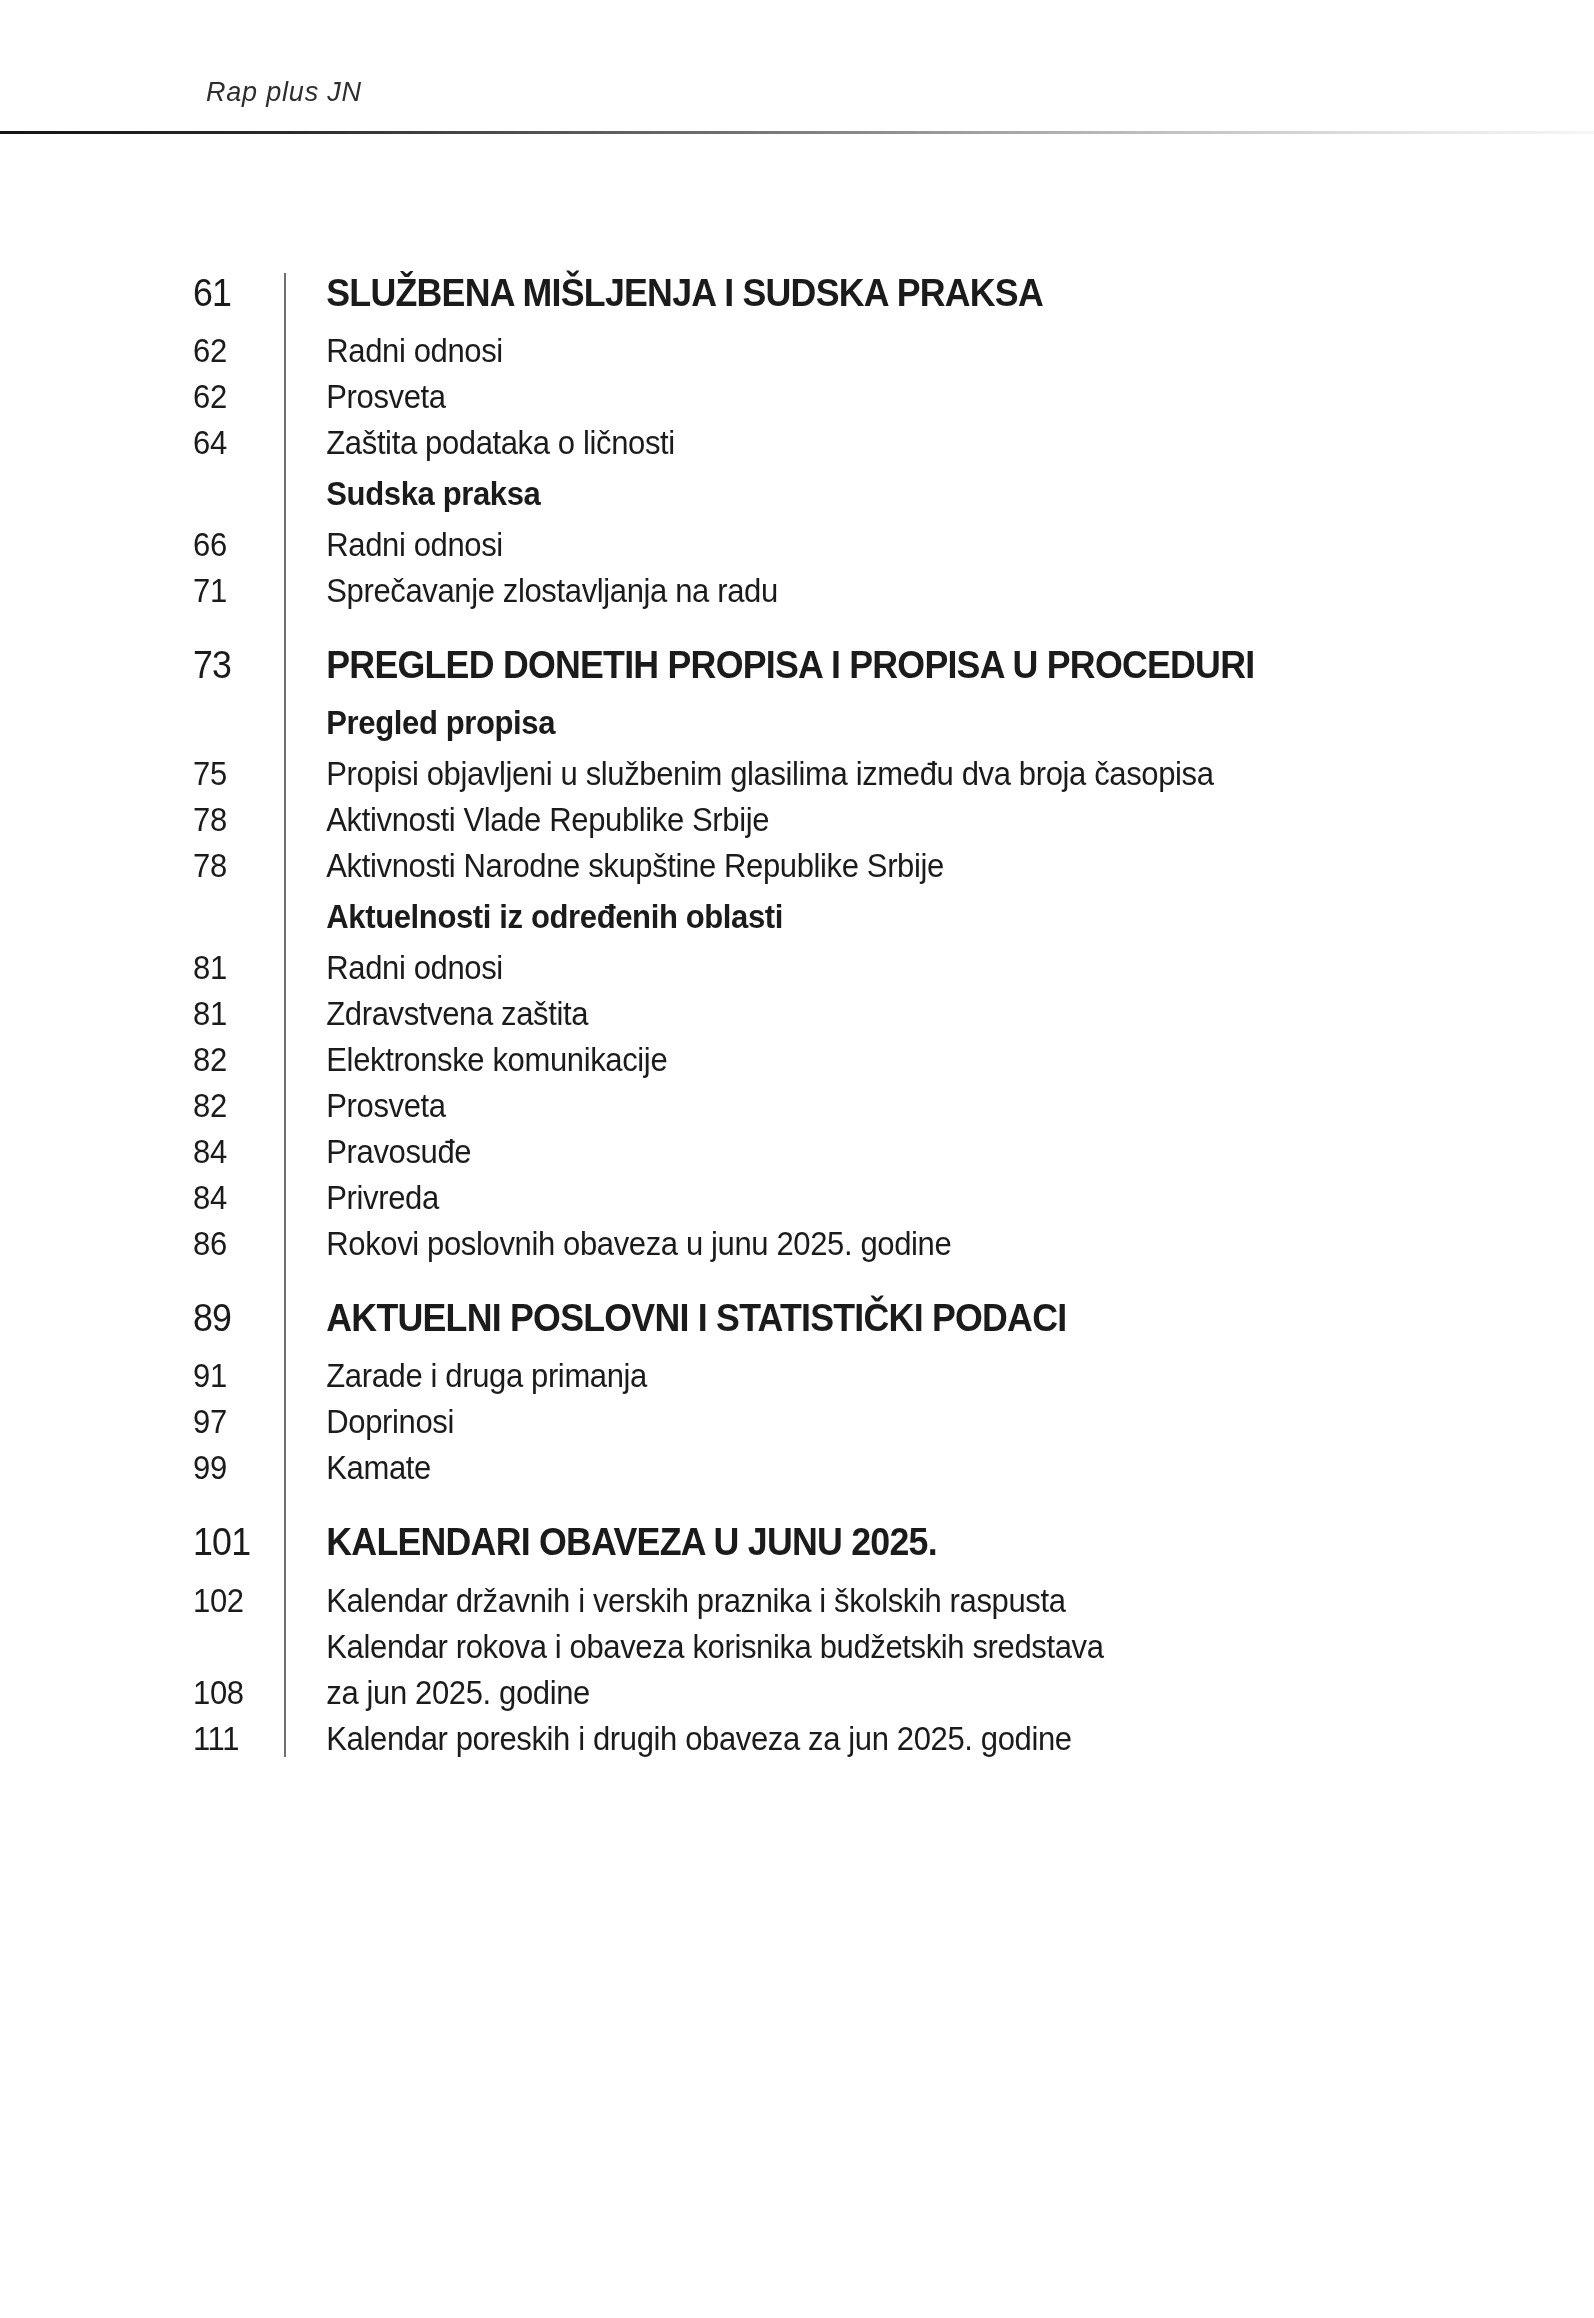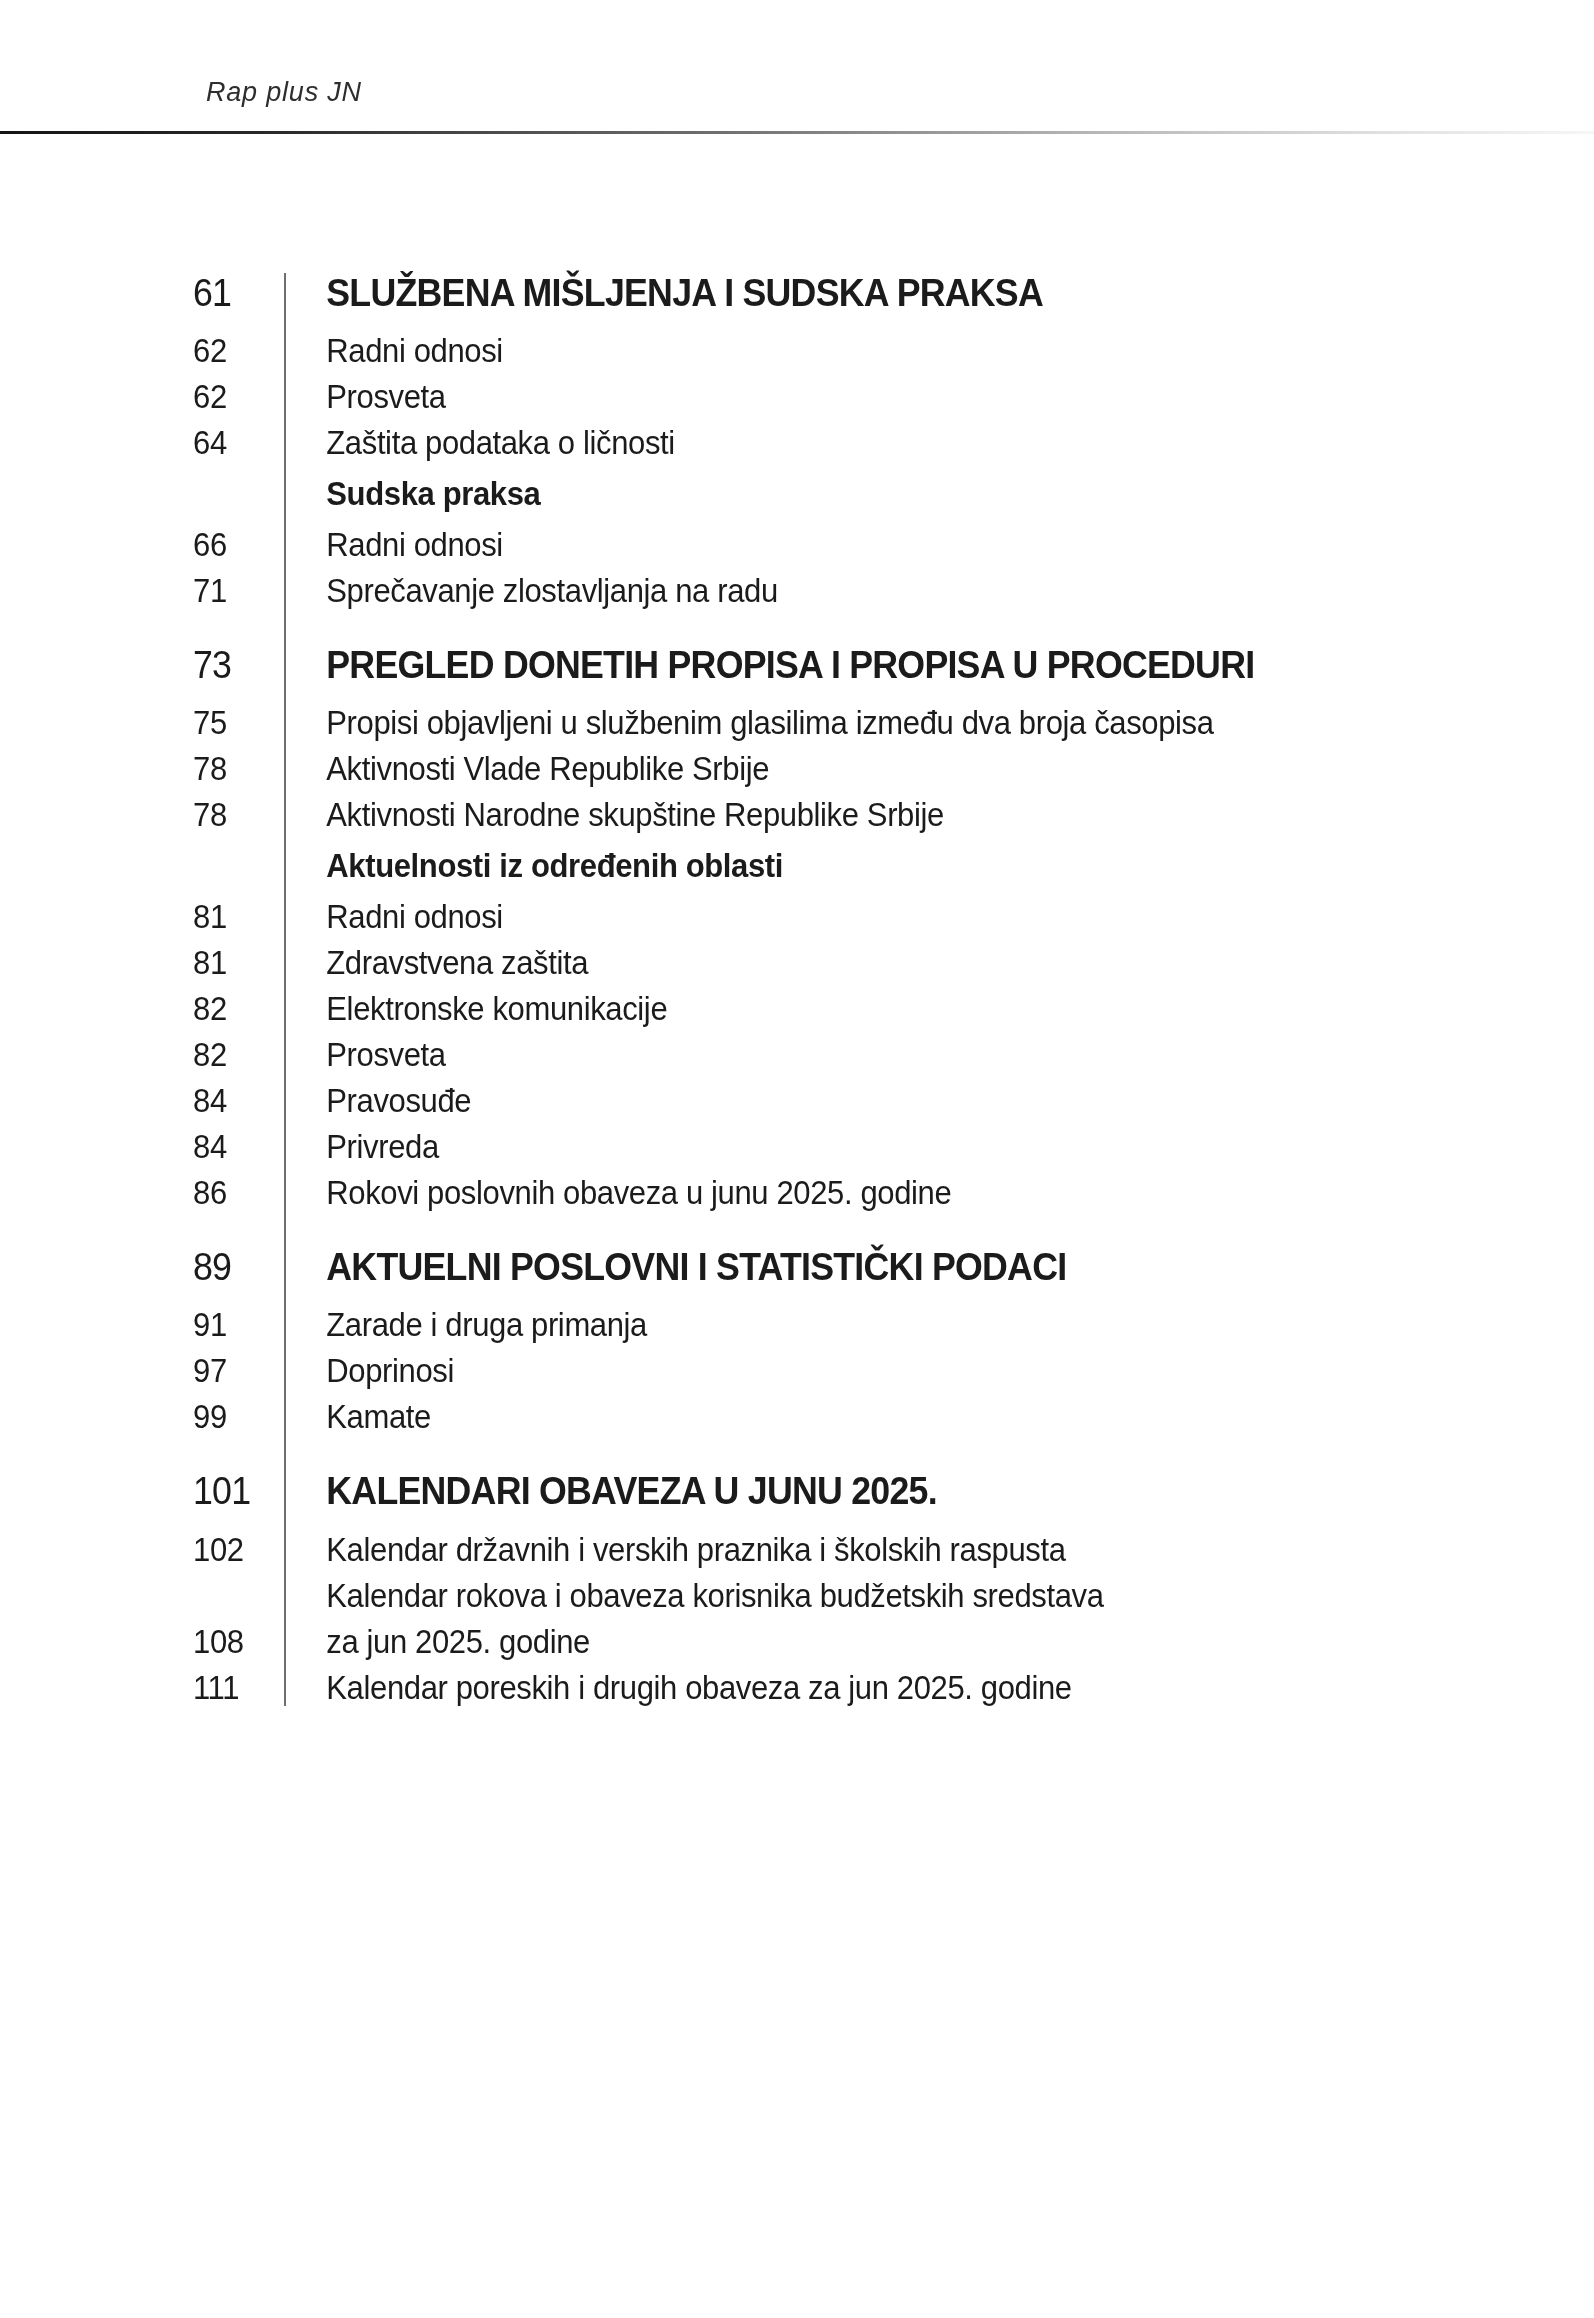--- a/index.html
+++ b/index.html
@@ -94,20 +94,26 @@
           <span class="txt">
             <span class="line">Sprečavanje zlostavljanja na radu</span>
           </span>
         </div>
         <div class="row section">
           <span class="num">73</span>
           <span class="txt">
             <span class="line">PREGLED DONETIH PROPISA I PROPISA U PROCEDURI</span>
           </span>
         </div>
+        <div class="row subhead">
+          <span class="num"></span>
+          <span class="txt">
+            <span class="line">Pregled propisa</span>
+          </span>
+        </div>
         <div class="row item">
           <span class="num">75</span>
           <span class="txt">
             <span class="line">Propisi objavljeni u službenim glasilima između dva broja časopisa</span>
           </span>
         </div>
         <div class="row item">
           <span class="num">78</span>
           <span class="txt">
             <span class="line">Aktivnosti Vlade Republike Srbije</span>

